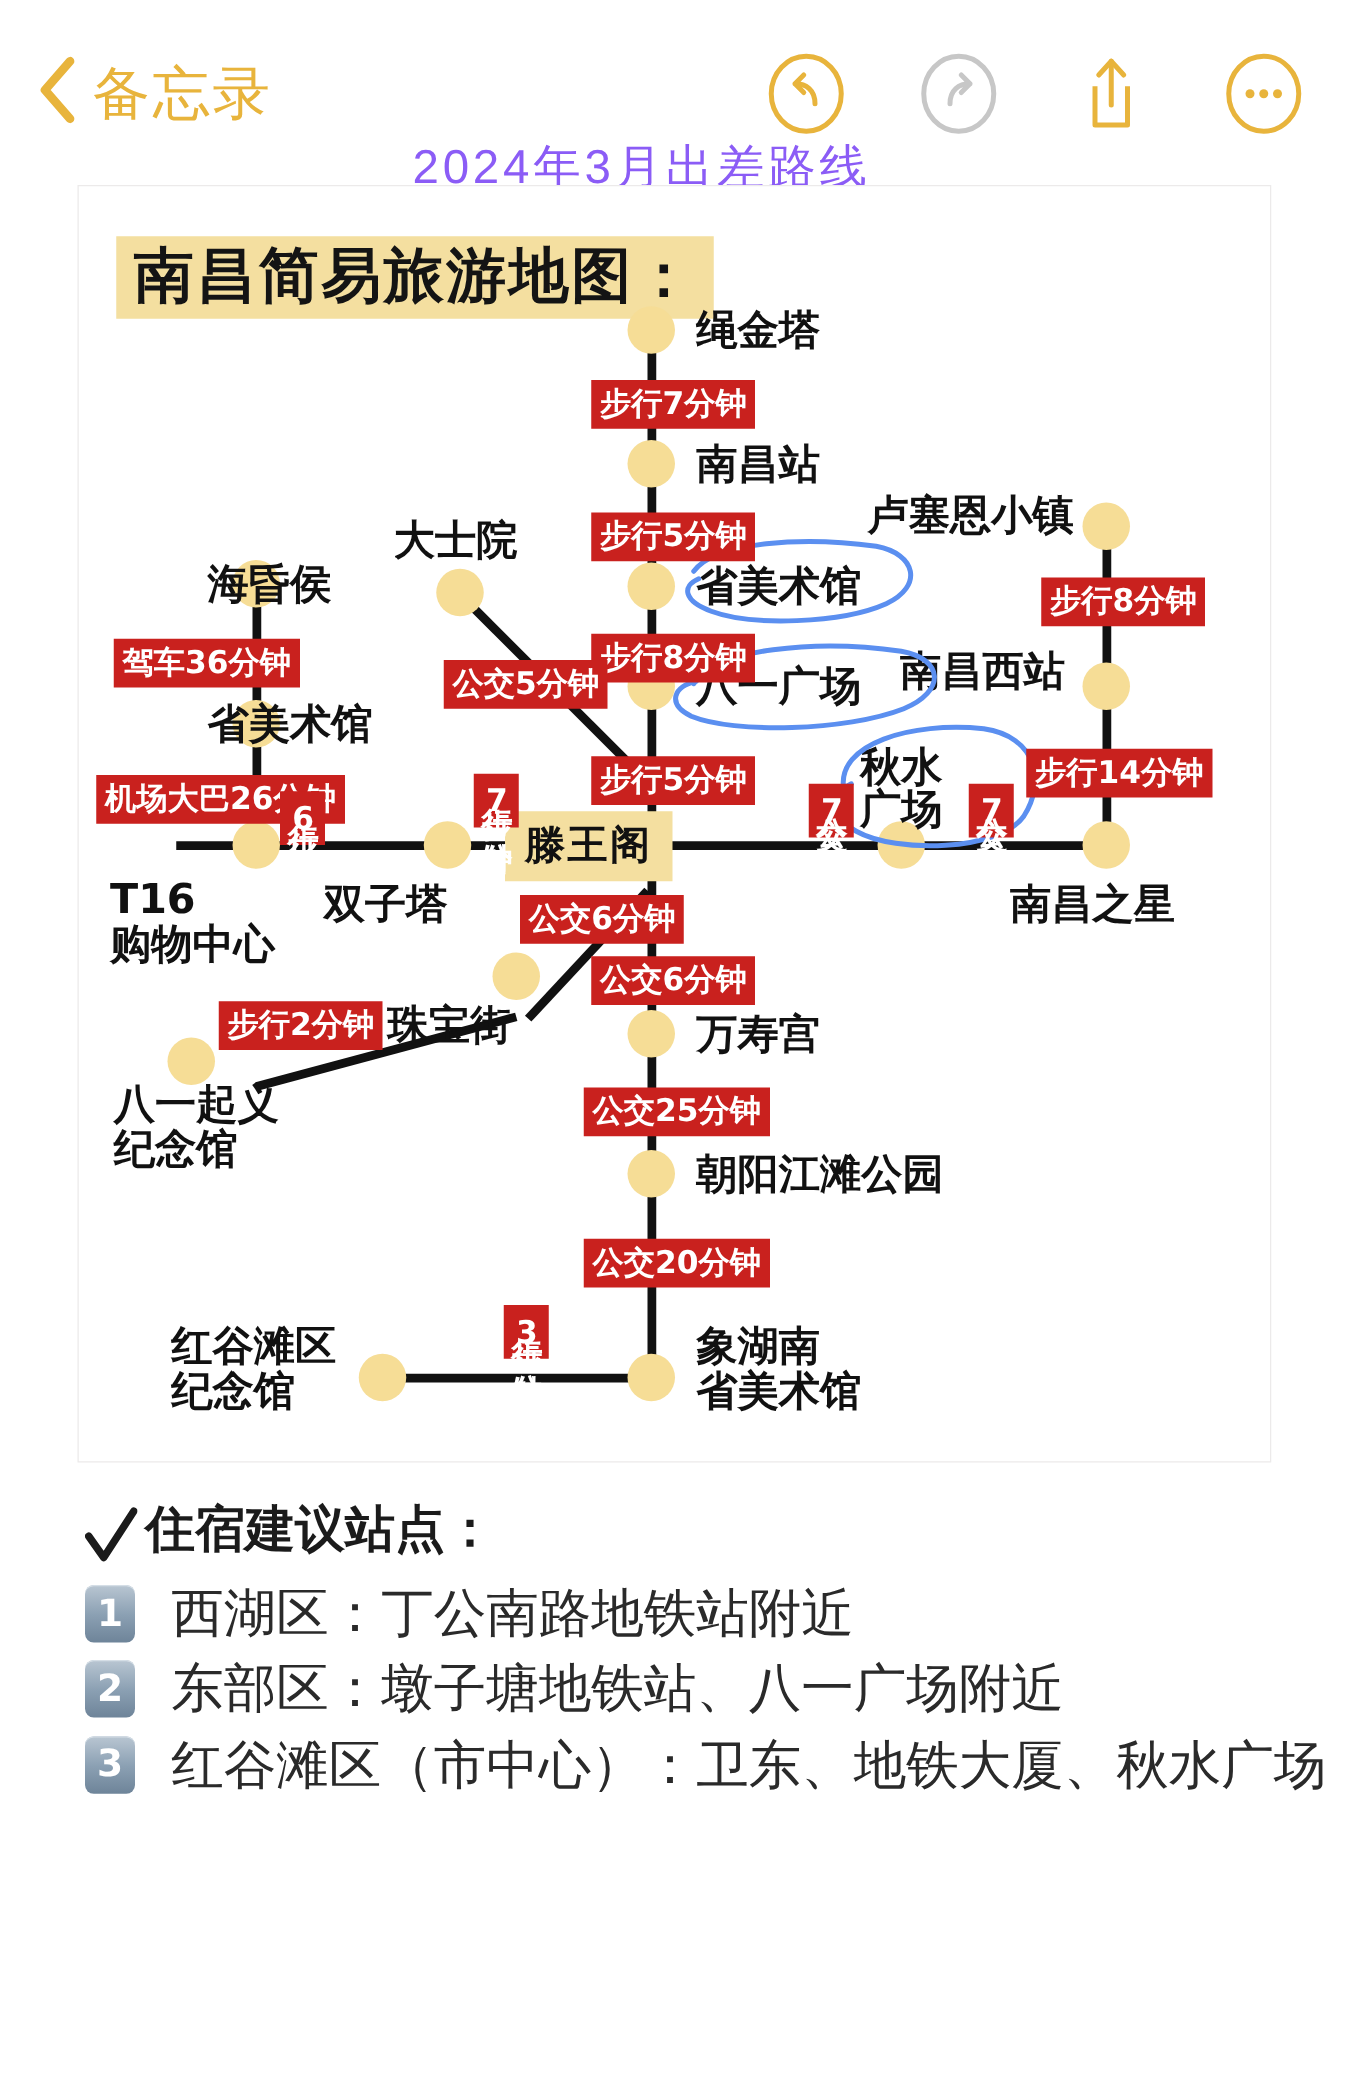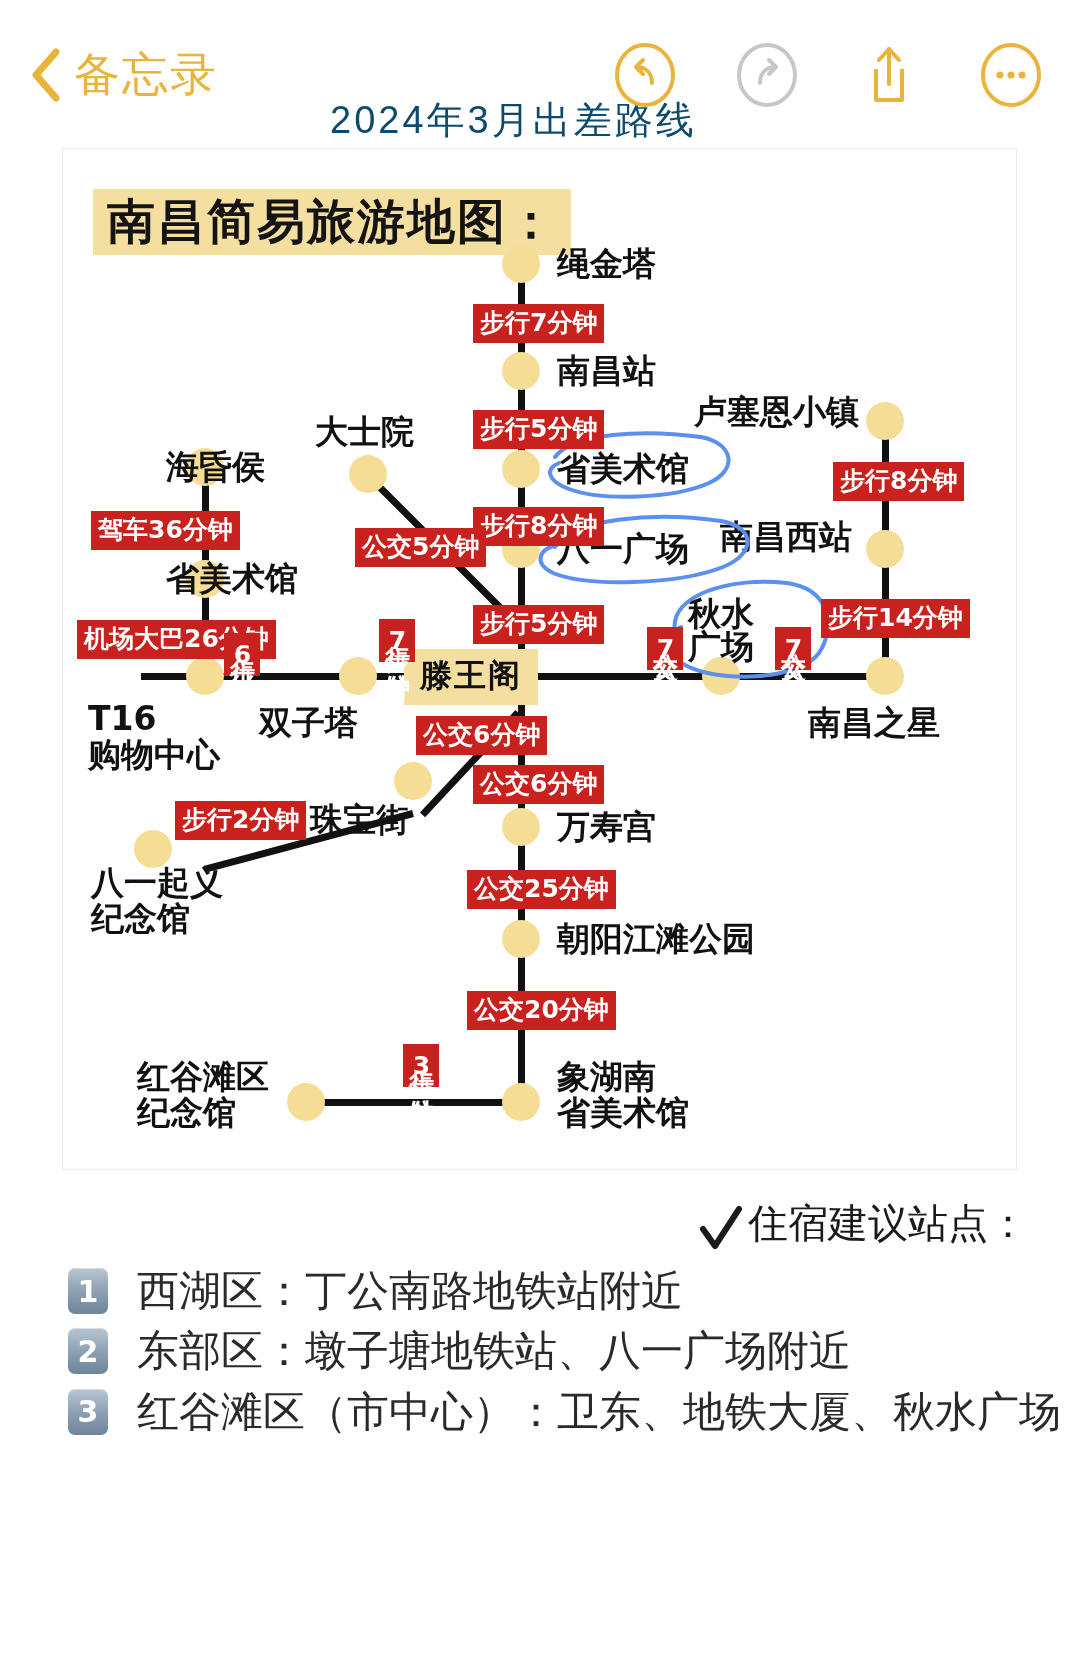--- a/index.html
+++ b/index.html
@@ -10,38 +10,38 @@
     font-family:"Liberation Sans","DejaVu Sans",sans-serif;
     overflow:hidden;
     position:relative;
   }
 
   
   .header{
     position:absolute; left:0; top:0; width:1080px; height:150px;
     display:flex; align-items:center;
   }
-  .hdr-left{ display:flex; align-items:center; margin-left:28px; }
+  .hdr-left{ display:flex; align-items:flex-start; margin-left:28px; }
   .back-chev{
     width:34px; height:56px; position:relative; cursor:pointer;
   }
   .back-chev svg{ display:block; }
   .hdr-title{
     font-size:46px; color:#e8b43c; font-weight:500;
     margin-left:12px; letter-spacing:2px;
   }
   .hdr-right{
     position:absolute; right:36px; top:0; height:150px;
     display:flex; align-items:center; gap:56px;
   }
   .hdr-icon{ width:66px; height:66px; position:relative; cursor:pointer; }
   .hdr-icon svg{ display:block; }
   .watermark{
-    position:absolute; left:330px; top:95px;
-    font-size:38px; color:#0c4a6e; letter-spacing:3px;
+    position:absolute; left:330px; top:108px;
+    font-size:38px; color:#8b5cf6; letter-spacing:3px;
     pointer-events:none; user-select:none;
   }
 
   
   .map-card{
     position:absolute; left:62px; top:148px;
     width:955px; height:1022px;
     background:#ffffff; border:1px solid #eceaea;
   }
   .map-stage{ position:absolute; inset:0; }
@@ -98,24 +98,23 @@
 
   
   .scribble{ position:absolute; pointer-events:none; }
 
   
   .notes{
     position:absolute; left:68px; top:1196px; width:960px;
   }
   .note-head{
     display:flex; align-items:flex-end; gap:6px;
-    font-size:40px; font-weight:normal; color:#1b1b1b;
+    font-size:40px; font-weight:bold; color:#1b1b1b;
     font-family:"DejaVu Sans","Liberation Sans",sans-serif;
     margin-bottom:16px;
-    justify-content:flex-end;
   }
   .check{ width:42px; height:46px; flex:0 0 auto; }
   .note-row{
     display:flex; align-items:center; gap:8px;
     font-size:42px; color:#2a2a2a; margin-top:12px;
     font-family:"DejaVu Sans","Liberation Sans",sans-serif;
     white-space:nowrap;
   }
   .badge{
     flex:0 0 auto;

